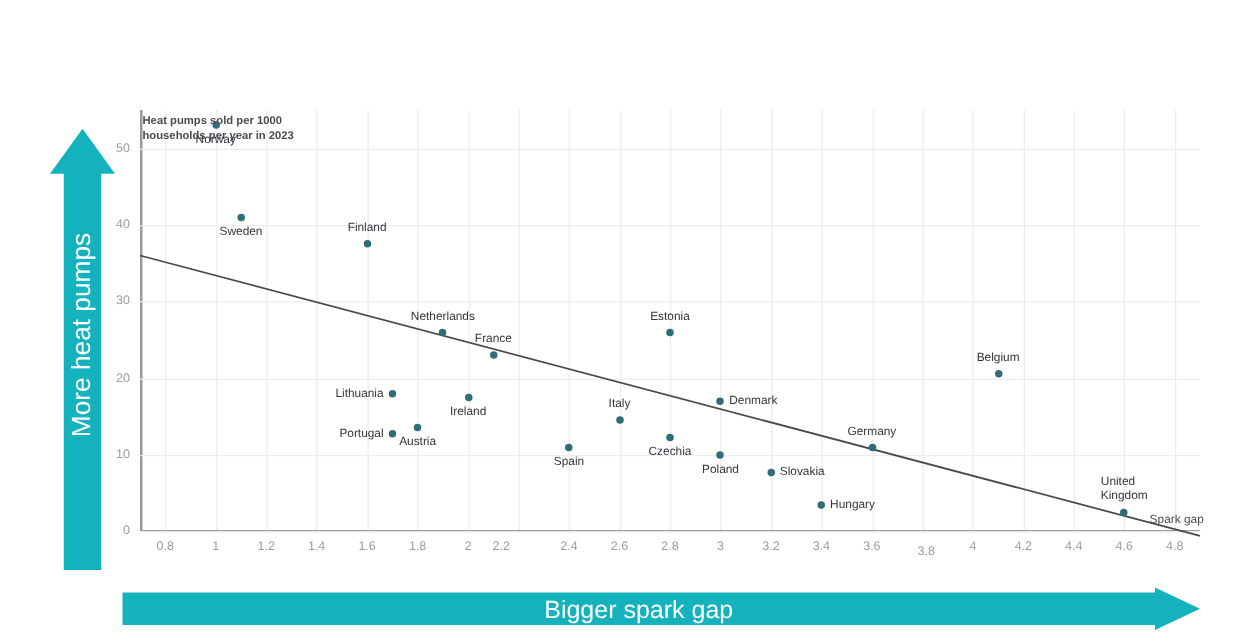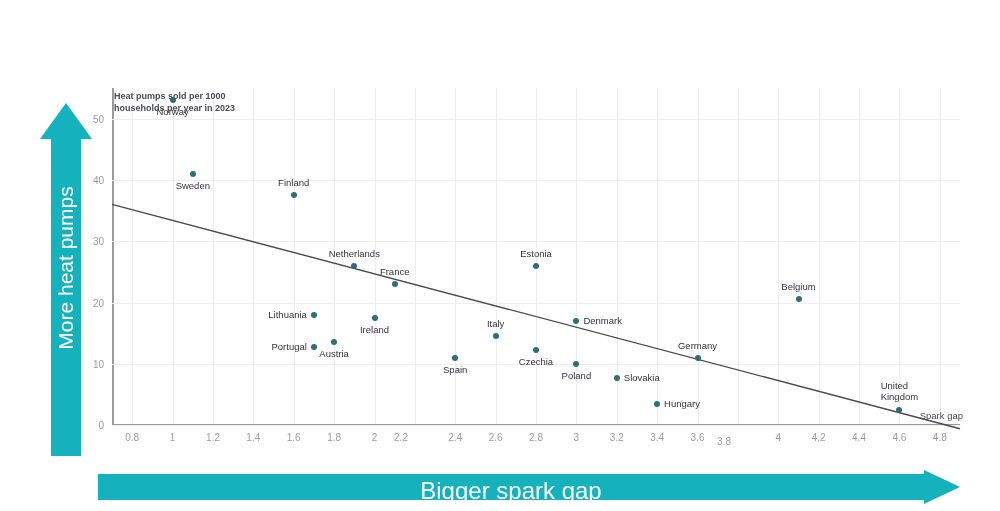--- a/index.html
+++ b/index.html
@@ -97,21 +97,21 @@
     border-bottom: 17px solid transparent;
     border-left: 36px solid #14b2bd;
   }
   #h-arrow .hlabel {
     position: absolute;
     left: 0;
     top: 7px;
     width: 826px;
     text-align: center;
     color: #ffffff;
-    font-size: 24px;
+    font-size: 20px;
     white-space: nowrap;
   }
 
   
   #plot {
     position: absolute;
     left: 112px;
     top: 88px;
     width: 848px;
     height: 337px;
@@ -282,21 +282,21 @@
           <div class="xtick" style="left: 222.1px;">1.8</div>
           <div class="xtick" style="left: 262.5px;">2</div>
           <div class="xtick" style="left: 289px;">2.2</div>
           <div class="xtick" style="left: 343.2px;">2.4</div>
           <div class="xtick" style="left: 383.6px;">2.6</div>
           <div class="xtick" style="left: 424px;">2.8</div>
           <div class="xtick" style="left: 464.4px;">3</div>
           <div class="xtick" style="left: 504.8px;">3.2</div>
           <div class="xtick" style="left: 545.1px;">3.4</div>
           <div class="xtick" style="left: 585.5px;">3.6</div>
-          <div class="xtick" style="left: 612px; margin-top: 11px;">3.8</div>
+          <div class="xtick" style="left: 629px; margin-top: 11px;">3.8</div>
           <div class="xtick" style="left: 666.3px;">4</div>
           <div class="xtick" style="left: 706.7px;">4.2</div>
           <div class="xtick" style="left: 747px;">4.4</div>
           <div class="xtick" style="left: 787.4px;">4.6</div>
           <div class="xtick" style="left: 827.8px;">4.8</div>
         </div>
       <svg id="trendline" width="848" height="337">
         <line id="trend-seg" stroke="#4a4a4a" stroke-width="1.4" x1="0.0" y1="116.4" x2="848.0" y2="340.7"></line>
       </svg>
       <div id="points-layer">

